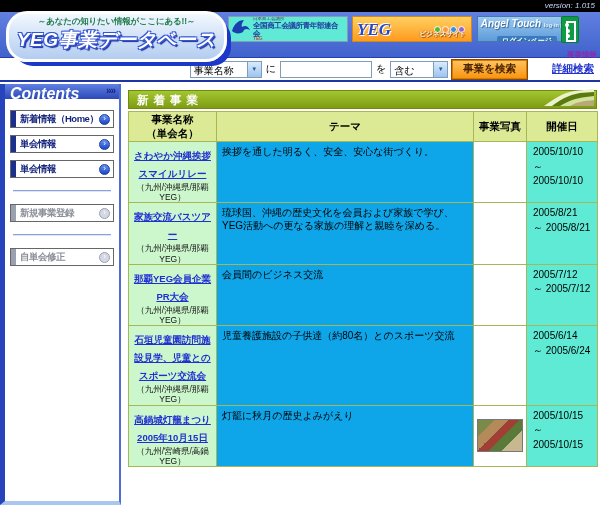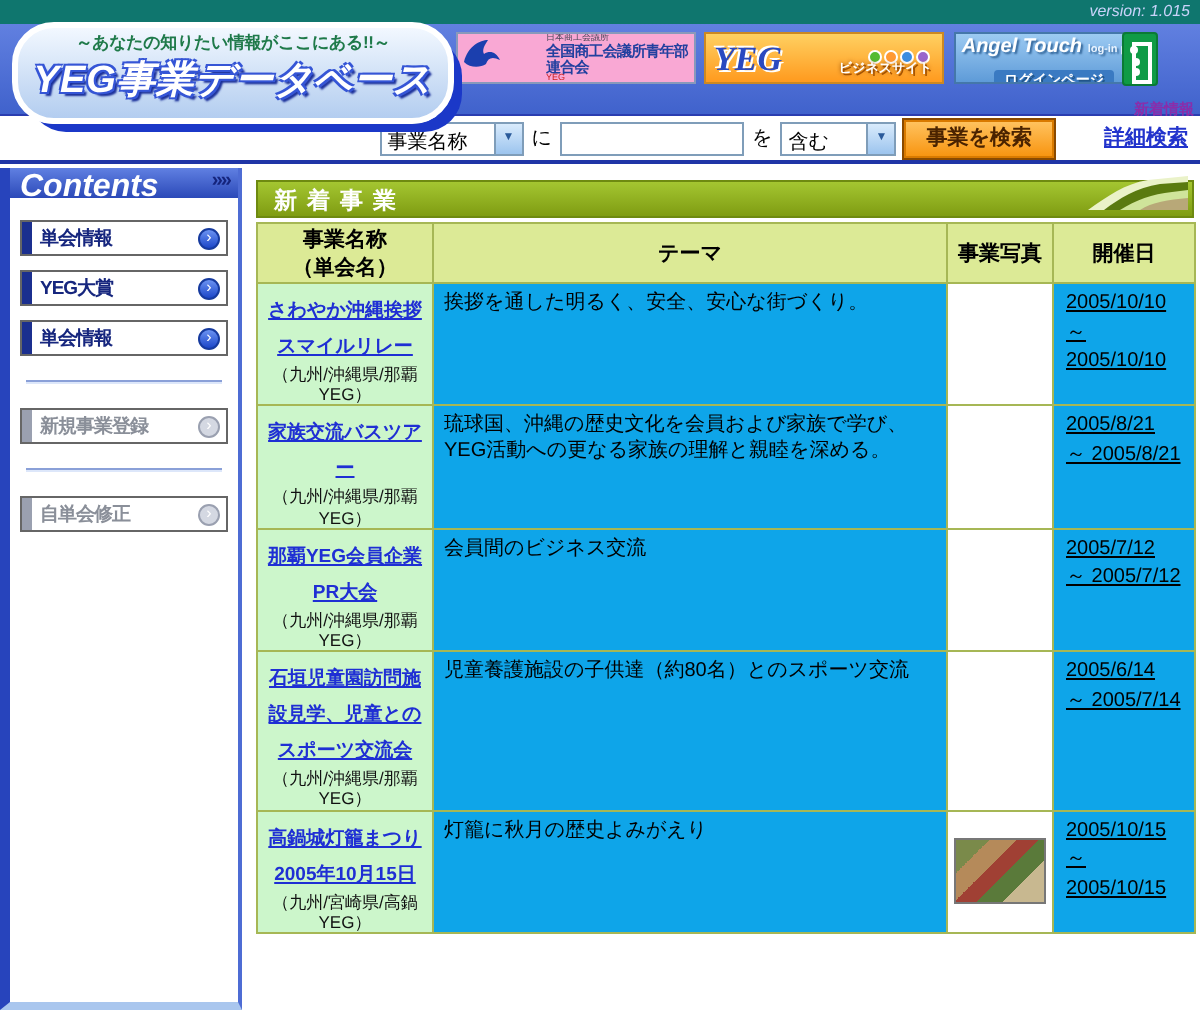--- a/index.html
+++ b/index.html
@@ -1,35 +1,35 @@
 <!DOCTYPE html>
 <html><head>
 <meta charset="utf-8">
 <style>
   * { margin:0; padding:0; box-sizing:border-box; }
   body { font-family:"Liberation Sans", sans-serif; background:#fff; }
   #page { position:relative; width:600px; height:516px; overflow:hidden; background:#fff; }
 
   
-  .navybar { position:absolute; left:0; top:0; width:600px; height:12px; background:#0f766e; }
+  .navybar { position:absolute; left:0; top:0; width:600px; height:12px; background:#000000; }
   .version { position:absolute; right:5px; top:1px; font-size:8px; color:#c9d3fa; font-style:italic; }
   .bluehead { position:absolute; left:0; top:12px; width:600px; height:46px;
               background:linear-gradient(180deg,#6180e0,#4062cc); border-bottom:1px solid #2a3db0; }
 
   
   .logo-pill { position:absolute; left:6px; top:11px; width:221px; height:51px; border-radius:21px;
                background:linear-gradient(180deg,#f2f8ff 0%,#cfe0f6 55%,#b3cdf0 100%);
                border:3px solid #ffffff; box-shadow:6px 6px 0 -2px #1b38c8; text-align:center; z-index:5; }
   .tagline { font-size:8.5px; font-weight:bold; color:#1f7a4a; margin-top:2px; letter-spacing:-0.2px; }
   .logotext { font-size:19px; font-weight:bold; font-style:italic; color:#fff; letter-spacing:0.5px; margin-top:-1px;
               text-shadow:-1px -1px 0 #3555d6,1px -1px 0 #3555d6,-1px 1px 0 #3555d6,1px 1px 0 #3555d6,2px 2px 1px #1a2f9a; }
 
   
   .banner { position:absolute; top:16px; height:26px; border:1px solid #8899bb; overflow:hidden; }
-  .b-jcci { left:228px; width:120px; background:#f9a8d4; display:flex; align-items:center; padding:1px 2px;gap:20px; }
+  .b-jcci { left:228px; width:120px; background:#5eead4; display:flex; align-items:center; padding:1px 2px; }
   .jcci-text { line-height:1; }
   .jcci-top { font-size:4.5px; color:#445; display:block; }
   .jcci-main { font-size:7.5px; font-weight:bold; color:#22409f; display:block; margin-top:1px; letter-spacing:-0.4px; }
   .jcci-cap { font-size:4.5px; color:#cc2222; display:block; }
   .b-yeg { left:352px; width:120px; background:linear-gradient(180deg,#ffd061,#ff9a1e); border-color:#cc8822; padding:1px 4px; }
   .yeg-big { font-family:"Liberation Serif",serif; font-style:italic; font-weight:bold; font-size:17px; color:#2a49c0;
              text-shadow:1px 1px 0 #fff,-1px -1px 0 #fff; float:left; margin-top:2px; }
   .yeg-dots { position:absolute; right:6px; top:2px; }
   .dot { display:inline-block; width:7px; height:7px; border-radius:50%; margin-left:1px; border:1px solid #fff; }
   .d1{background:#55bb33;} .d2{background:#ff9933;} .d3{background:#3b8de0;} .d4{background:#9966cc;}
@@ -98,21 +98,21 @@
 
   table.events { width:100%; border-collapse:collapse; margin-top:2px; table-layout:fixed; }
   table.events th, table.events td { border:1px solid #a6b755; }
   table.events th { background:#dcea96; font-size:10.5px; font-weight:bold; color:#000; height:30px; text-align:center; }
   .col-name { width:88px; } .col-theme { width:257px; } .col-photo { width:53px; } .col-date { width:71px; }
   td.c-name { background:#ccf6cb; text-align:center; vertical-align:top; padding:3px 1px 0 1px; }
   a.evt-link { font-size:9.5px; font-weight:bold; color:#1f2fd4; text-decoration:underline; line-height:1.25; }
   .evt-org { font-size:8.5px; color:#111; margin-top:1px; line-height:1.2; }
   td.c-theme { background:#0ea5e9; vertical-align:top; padding:3px 5px; font-size:10px; line-height:1.3; }
   td.c-photo { background:#fff; text-align:center; vertical-align:middle; padding:1px; }
-  td.c-date { background:#0ea5e9; vertical-align:top; padding:3px 2px 0 6px; font-size:10px; line-height:1.45;text-decoration:underline; }
+  td.c-date { background:#5eead4; vertical-align:top; padding:3px 2px 0 6px; font-size:10px; line-height:1.45; }
   tbody tr:nth-child(1) td{height:50px;} tbody tr:nth-child(2) td{height:46px;}
   tbody tr:nth-child(3) td{height:44px;} tbody tr:nth-child(4) td{height:58px;}
   tbody tr:nth-child(5) td{height:47px;} tbody tr:nth-child(6) td{height:46px;}
   tbody tr:nth-child(7) td{height:56px;} tbody tr:nth-child(8) td{height:56px;}
 
   .thumbwrap { display:none; }
   .thumb { display:block; width:46px; height:33px; margin:0 auto; border:1px solid #777; cursor:pointer; }
   .thumb-5 { background:linear-gradient(135deg,#7a8a4a 0 22%,#b58a5a 22% 40%,#a04034 40% 55%,#5a7a3a 55% 72%,#c8b890 72%); }
 </style>
 </head>
@@ -154,21 +154,21 @@
 
   <div class="banner b-angel">
     <div class="angel-main">
       <span>Angel Touch</span>
       <span class="angel-note">log-in page</span>
     </div>
     <span class="angel-sub">ログインページ</span>
   </div>
 
   <div class="exit-ic"></div>
-  <a class="login-link" href="#">新着情報</a>
+  <a class="login-link" href="#">事業情報</a>
 
   <div class="searchstrip">
     <div class="xp-select w-field">
       <span class="sval">事業名称</span>
       <span class="xp-arrow" style="margin-left:auto;"></span>
     </div>
     <span class="particle">に</span>
     <input class="kw-input" type="text" value="" style="">
     <span class="particle">を</span>
     <div class="xp-select w-match">
@@ -178,26 +178,26 @@
     <button class="search-btn">事業を検索</button>
     <a class="adv-link" href="#">詳細検索</a>
   </div>
   <div class="bluerule"></div>
 
   <div class="sidebar">
     <div class="contents-bar">Contents</div>
     <div class="menu">
       <div class="mi">
         <span class="notch"></span>
+        <span class="mlabel">新着情報（Home）</span>
+        <span class="mcircle"></span>
+      </div>
+      <div class="mi">
+        <span class="notch"></span>
         <span class="mlabel">単会情報</span>
-        <span class="mcircle"></span>
-      </div>
-      <div class="mi">
-        <span class="notch"></span>
-        <span class="mlabel">YEG大賞</span>
         <span class="mcircle"></span>
       </div>
       <div class="mi">
         <span class="notch"></span>
         <span class="mlabel">単会情報</span>
         <span class="mcircle"></span>
       </div>
       <div class="sep"></div>
       <div class="mi disabled">
         <span class="notch"></span>
@@ -284,21 +284,21 @@
   <tr>
     <td class="c-name">
       <a href="#" class="evt-link">石垣児童園訪問施設見学、児童とのスポーツ交流会</a>
       <div class="evt-org">（九州/沖縄県/那覇YEG）</div>
     </td>
     <td class="c-theme">児童養護施設の子供達（約80名）とのスポーツ交流</td>
     <td class="c-photo">
       
     </td>
     <td class="c-date">
-      <span>2005/6/14</span><br><span>～ 2005/7/14</span>
+      <span>2005/6/14</span><br><span>～ 2005/6/24</span>
     </td>
   </tr>
 
 
   <tr>
     <td class="c-name">
       <a href="#" class="evt-link">高鍋城灯籠まつり2005年10月15日</a>
       <div class="evt-org">（九州/宮崎県/高鍋YEG）</div>
     </td>
     <td class="c-theme">灯籠に秋月の歴史よみがえり</td>

